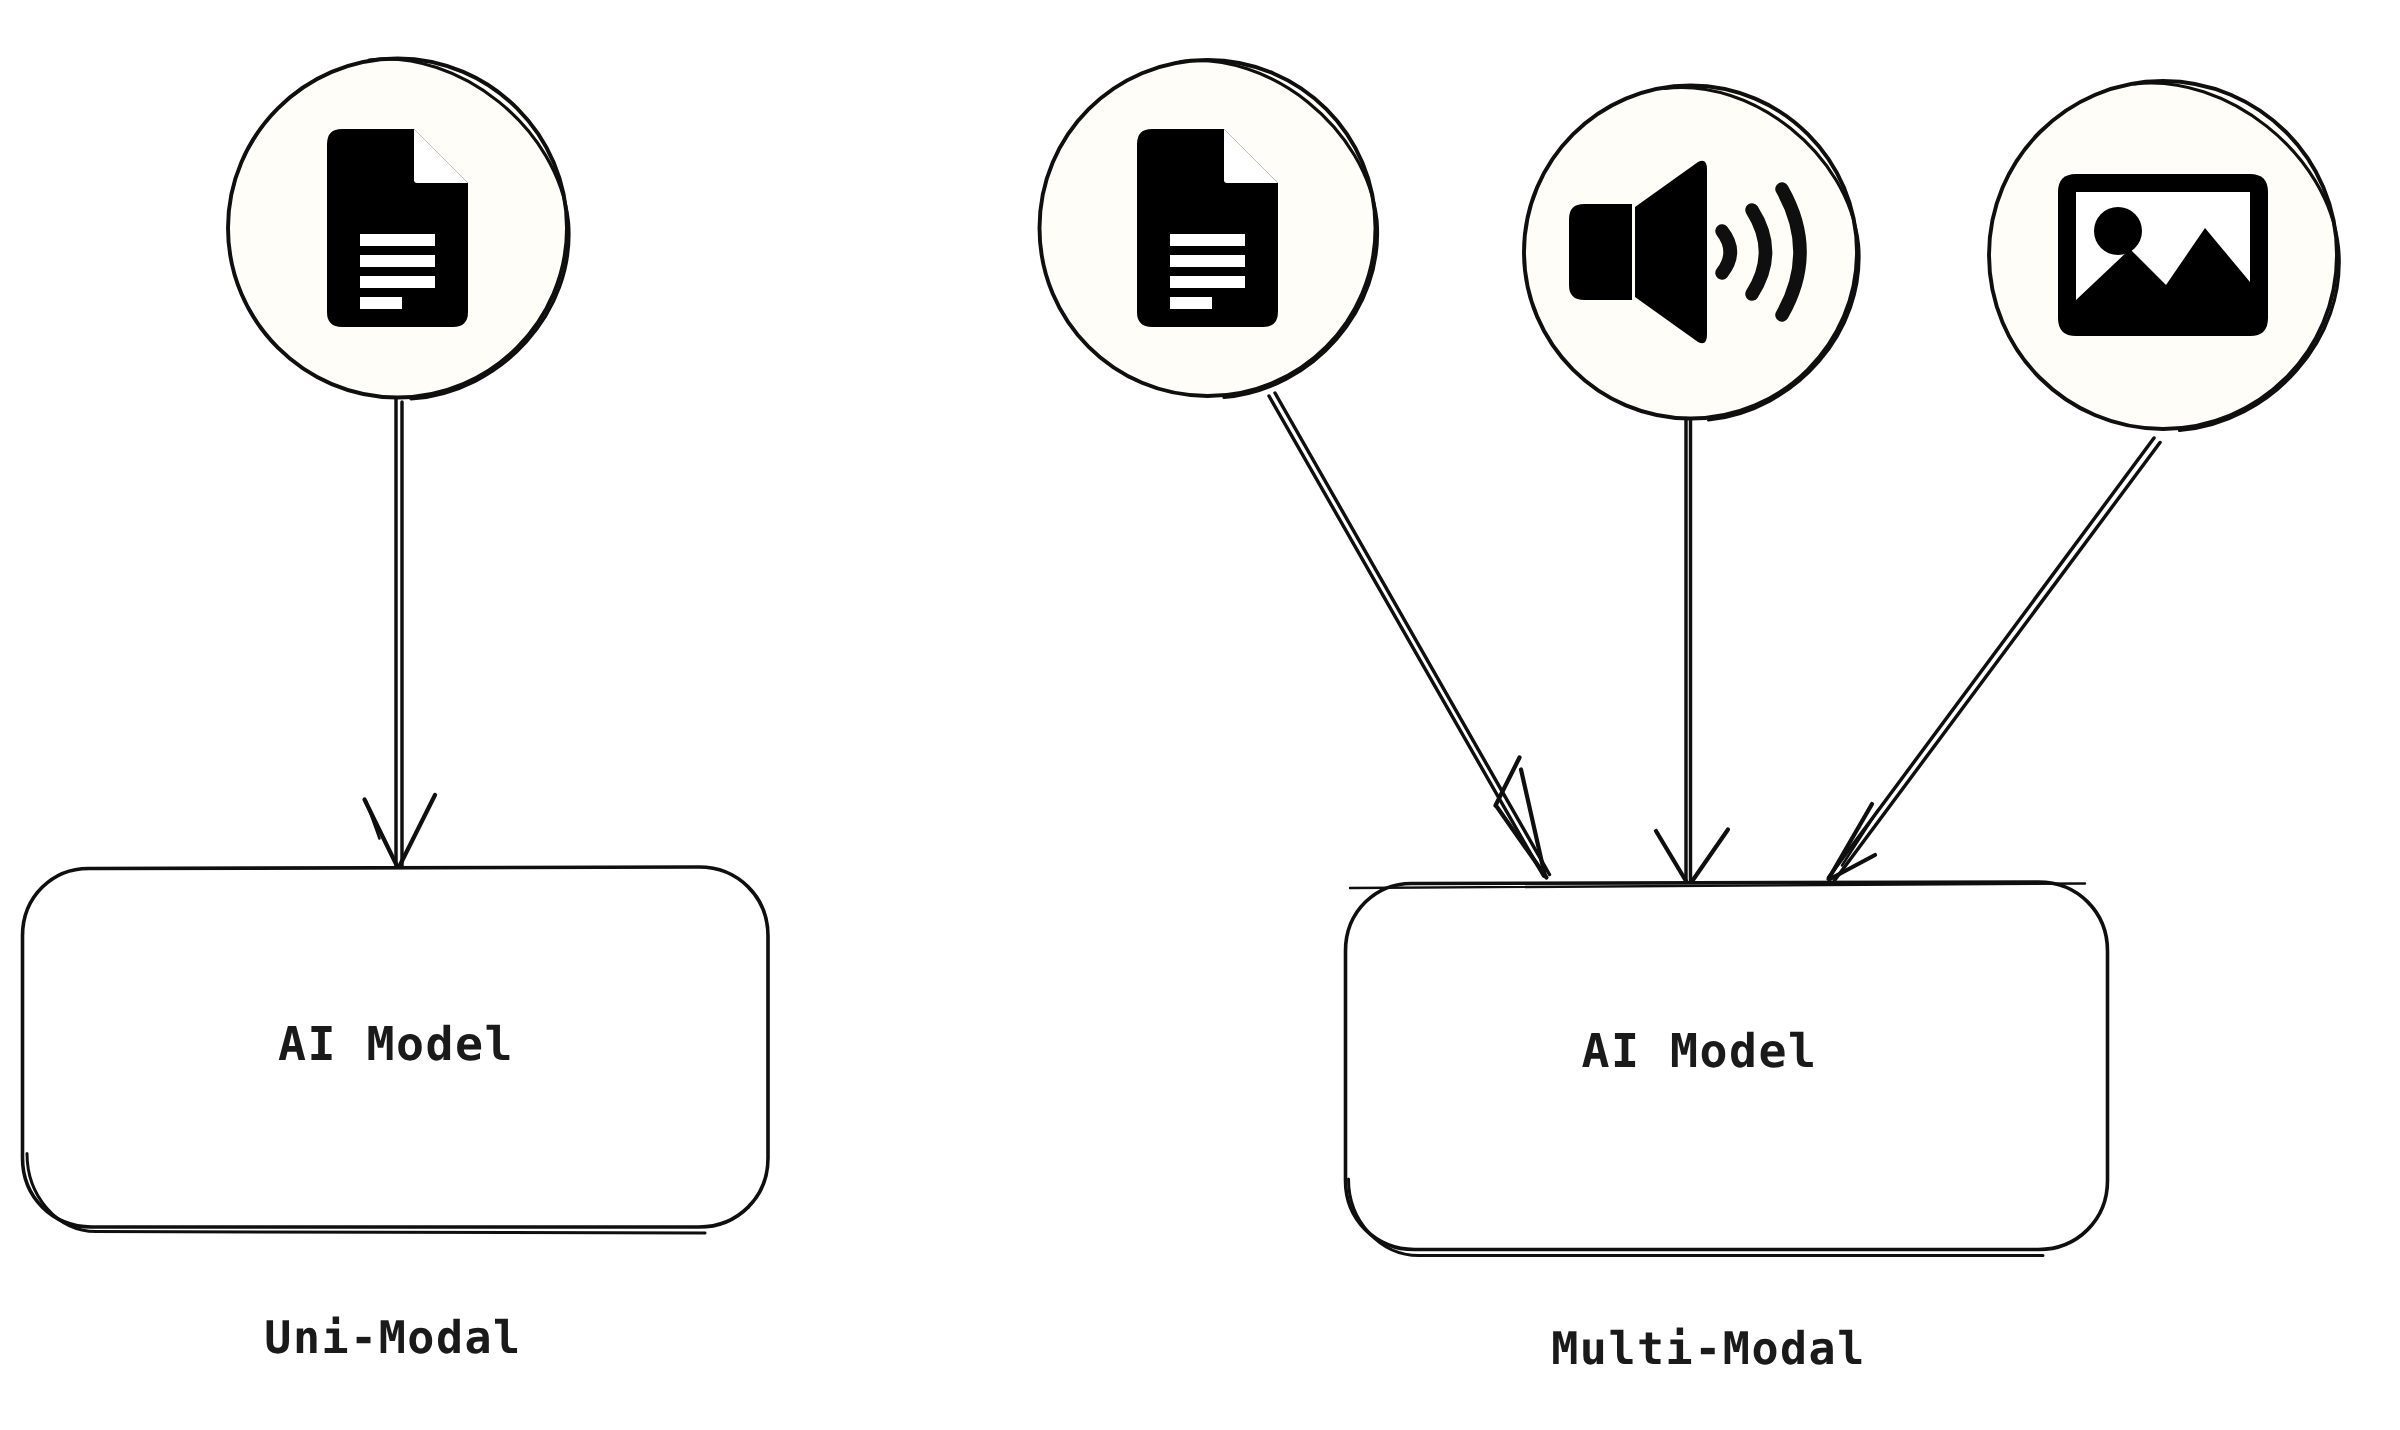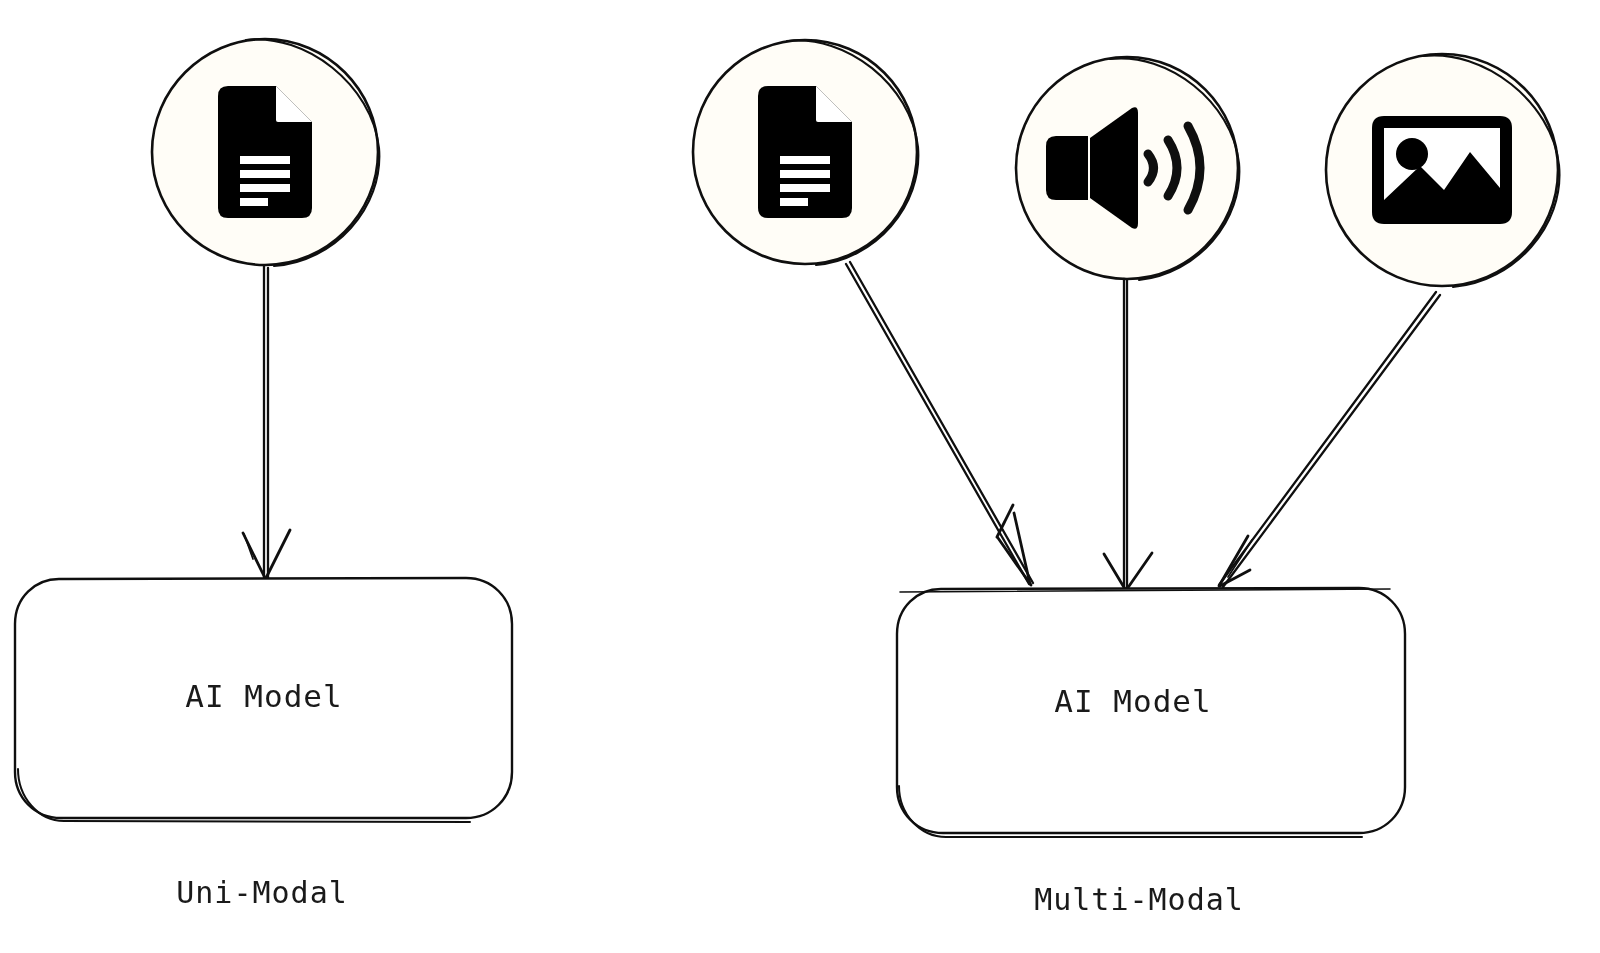--- a/index.html
+++ b/index.html
@@ -9,20 +9,21 @@
   }
   body {
     font-family: "DejaVu Sans Mono", monospace;
   }
   #canvas {
     position: relative;
     width: 1600px;
     height: 953px;
     background: #ffffff;
     overflow: hidden;
+    font-weight: bold;
   }
   #diagram-svg {
     position: absolute;
     left: 0;
     top: 0;
     width: 1600px;
     height: 953px;
     display: block;
   }
   .sketch-stroke {

